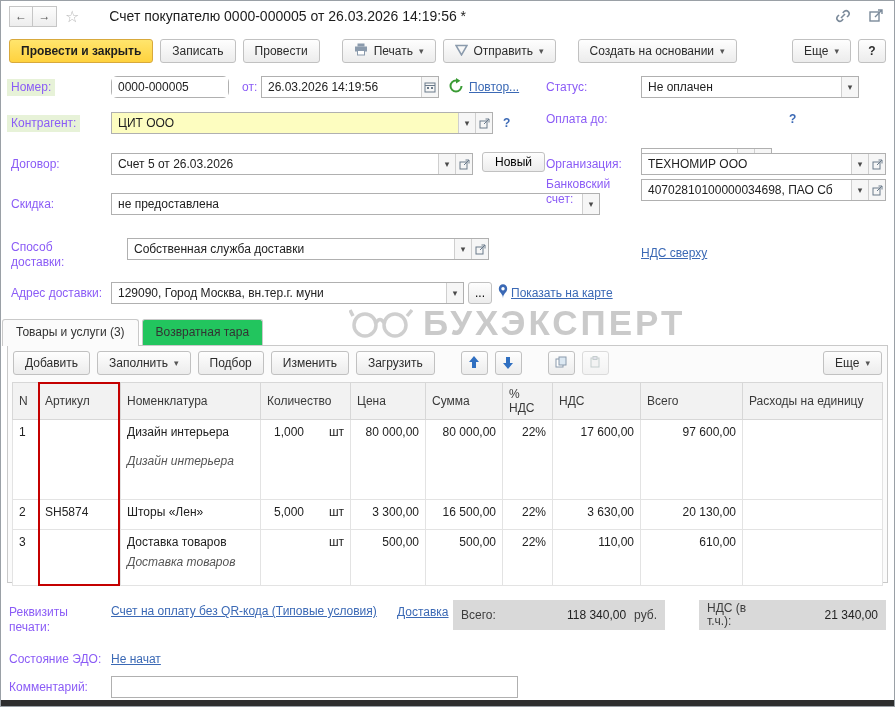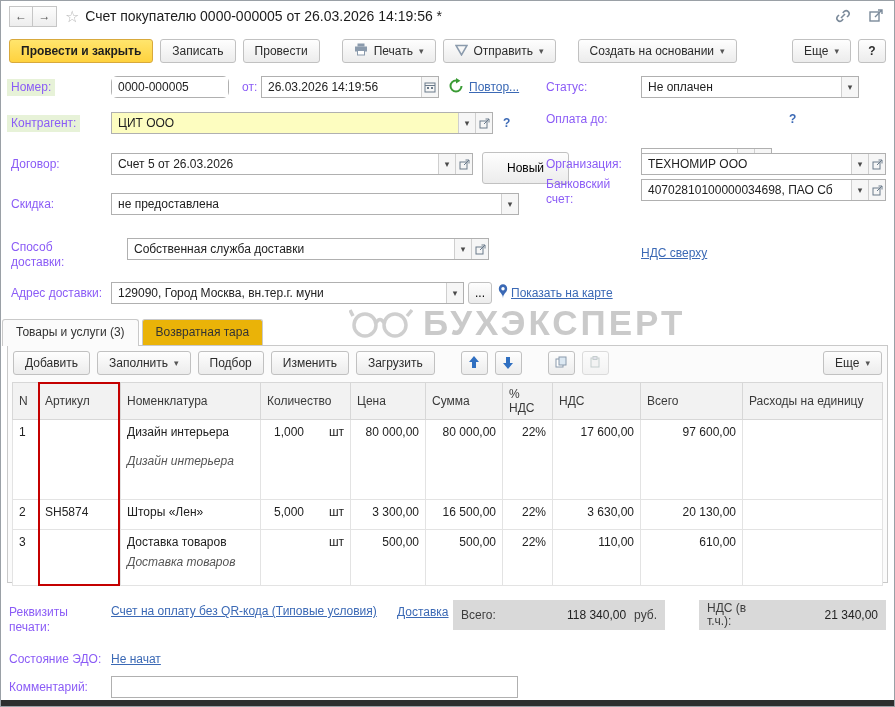--- a/index.html
+++ b/index.html
@@ -5,21 +5,21 @@
   * { box-sizing: border-box; margin: 0; padding: 0; }
   body { margin:0; background:#e8e8e8; font-family:"Liberation Sans", "DejaVu Sans", sans-serif; }
   .window { position:relative; width:895px; height:707px; background:#fff; border:1px solid #9aa0a6; overflow:hidden; font-size:12px; color:#333; }
 
   
   .titlebar { height:30px; display:flex; align-items:center; padding:0 10px 0 8px; gap:6px; background:#fff; }
   .navgroup { display:flex; }
   .nav-btn { width:24px; height:21px; border:1px solid #c6c6c6; background:linear-gradient(#fdfdfd,#ededed); display:flex; align-items:center; justify-content:center; font-size:12px; color:#555; cursor:pointer; }
   .nav-btn + .nav-btn { border-left:none; }
   .star { color:#b9b9b9; font-size:16px; cursor:pointer; margin-left:2px; }
-  .win-title { font-size:14px; color:#1c1c1c; margin-left:0; white-space:nowrap; overflow:hidden; flex:1; }
+  .win-title { font-size:14px; color:#1c1c1c; margin-left:24px; white-space:nowrap; overflow:hidden; flex:1; }
   .tb-icons { display:flex; gap:18px; align-items:center; }
   .tb-ic { cursor:pointer; display:flex; }
 
   
   .toolbar { display:flex; align-items:center; gap:7px; padding:8px 8px 4px 8px; height:36px; }
   .btn { height:24px; padding:0 11px; background:linear-gradient(#fefefe,#ececec); border:1px solid #c1c1c1; border-radius:3px; font-size:12px; color:#2c2c2c; display:inline-flex; align-items:center; gap:6px; cursor:pointer; white-space:nowrap; font-family:inherit; }
   .btn-primary { background:linear-gradient(#ffe56d,#ffd23e); border:1px solid #d8a93c; font-weight:bold; color:#1d1d1d; }
   .caret { font-size:9px; color:#555; }
   .tb-gap { width:8px; }
   .push { margin-left:auto; }
@@ -27,28 +27,28 @@
 
   
   .form { position:relative; height:252px; }
   .lbl { position:absolute; font-size:12px; color:#8b5cf6; line-height:15px; white-space:nowrap; }
   .lbl.wrap { white-space:normal; }
   .lbl.hl { background:#e7f2d8; padding:1px 4px; margin:-1px -4px; }
   .fld { position:absolute; display:flex; height:22px; border:1px solid #b0b0b0; background:#fff; }
   .fld .txt { flex:1; min-width:0; padding:0 6px; display:flex; align-items:center; white-space:nowrap; overflow:hidden; font-size:12px; color:#222; background:#fff; }
   .fld .txt.yellow { background:#fdfdc0; }
   .fld .seg { width:17px; border-left:1px solid #cfcfcf; background:#f6f6f6; display:flex; align-items:center; justify-content:center; color:#4a4a4a; font-size:9px; cursor:pointer; flex:none; }
-  .mini-btn { position:absolute; height:32px; padding:0 24px; background:linear-gradient(#fefefe,#ececec); border:1px solid #c1c1c1; border-radius:3px; font-size:12px; cursor:pointer; display:flex; align-items:center; }
+  .mini-btn { position:absolute; height:20px; padding:0 12px; background:linear-gradient(#fefefe,#ececec); border:1px solid #c1c1c1; border-radius:3px; font-size:12px; cursor:pointer; display:flex; align-items:center; }
   .link { color:#3b69b5; text-decoration:underline; cursor:pointer; font-size:12px; white-space:nowrap; }
   .qmark { position:absolute; color:#3b69b5; font-weight:bold; font-size:12px; cursor:pointer; }
   .abs { position:absolute; }
 
   
   .tabs { display:flex; gap:3px; padding:0 0 0 1px; height:26px; position:relative; z-index:2; }
-  .tab { padding:5px 13px 0 13px; border:1px solid #c9c9c9; border-bottom:none; border-radius:3px 3px 0 0; background:#eab308; color:#333; cursor:pointer; font-size:12px; }
+  .tab { padding:5px 13px 0 13px; border:1px solid #c9c9c9; border-bottom:none; border-radius:3px 3px 0 0; background:#22c55e; color:#333; cursor:pointer; font-size:12px; }
   .tab.active { background:#fbfbfb; height:27px; }
   .panel { margin:0 6px; border:1px solid #c9c9c9; background:#fbfbfb; height:238px; position:relative; z-index:1; }
   .grid-toolbar { display:flex; align-items:center; gap:7px; padding:5px 5px 4px 5px; }
   .icon-btn { width:27px; height:24px; padding:0; justify-content:center; }
   .dis { opacity:.55; }
   .gtb-gap { width:12px; }
 
   
   .table-wrap { position:relative; margin:3px 4px 0 4px; }
   table.grid { border-collapse:collapse; table-layout:fixed; width:100%; background:#fff; }
@@ -196,21 +196,21 @@
             <rect x="1" y="3" width="7" height="7" fill="none" stroke="#6a7a8a"></rect>
             <path d="M5 6 L10 1 M6.5 1 H10 V4.5" fill="none" stroke="#6a7a8a"></path>
           </svg>
       </span>
     </div>
     <button class="mini-btn" style="left:481px; top:85px;">
         <span>Новый</span>
       </button>
 
     <span class="lbl" style="left:10px; top:130px;">Скидка:</span>
-    <div class="fld" style="left:110px; top:126px; width:408px;">
+    <div class="fld" style="left:110px; top:126px; width:489px;">
       <span class="txt">не предоставлена</span>
       <span class="seg">▾</span>
     </div>
 
     <span class="lbl wrap" style="left:10px; top:173px; width:72px;">Способ доставки:</span>
     <div class="fld" style="left:126px; top:171px; width:362px;">
       <span class="txt">Собственная служба доставки</span>
       <span class="seg">▾</span>
       <span class="seg">
         <svg width="11" height="11" viewBox="0 0 11 11">

